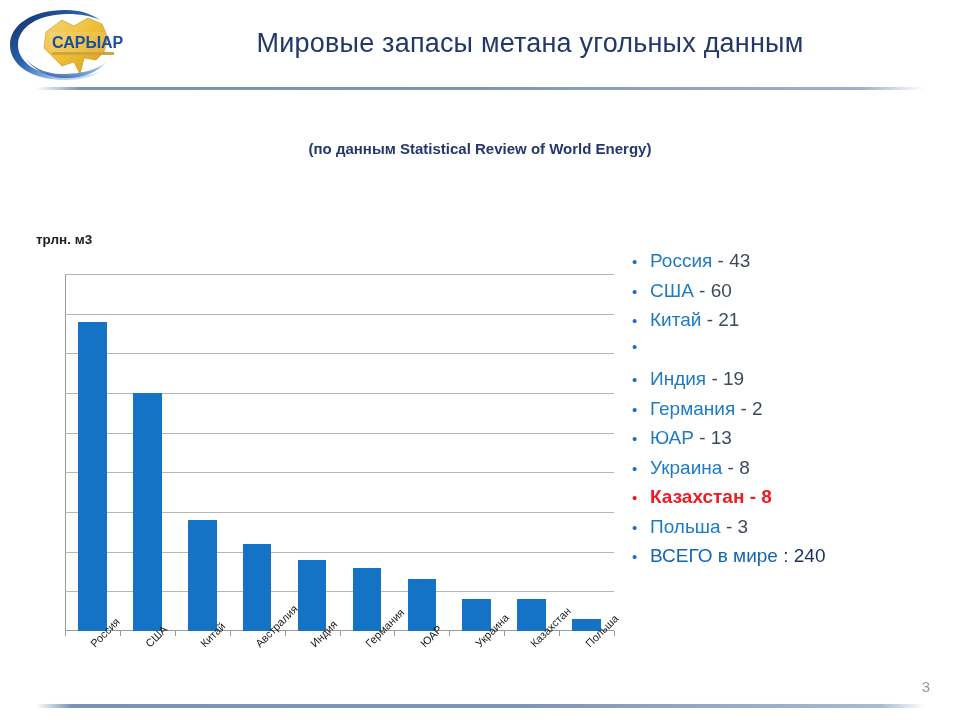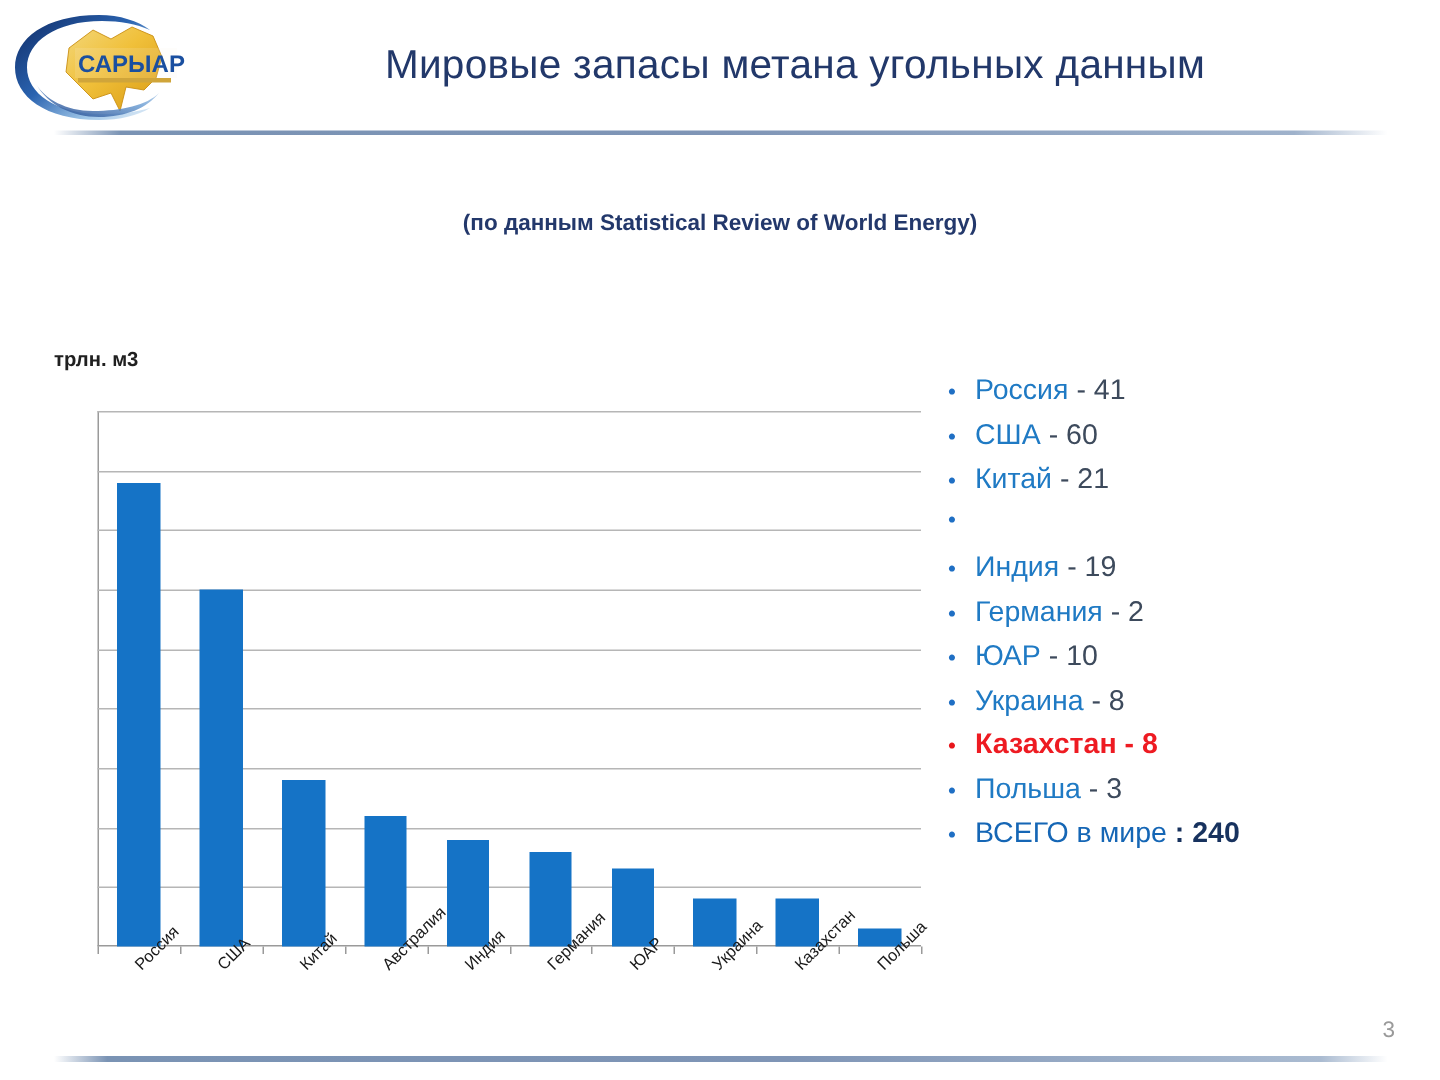--- a/index.html
+++ b/index.html
@@ -88,21 +88,21 @@
     font-size:15px;line-height:1;
     color:#1f6fc4;
   }
   .bullet-dot.red{color:#e8161c;}
   .bullet-text{font-size:19px;white-space:nowrap;}
   .bullet-name{color:#1f7ac4;}
   .bullet-val{color:#3d4a5c;}
   .bullet-row.highlight .bullet-name,
   .bullet-row.highlight .bullet-val{color:#ee1b22;font-weight:bold;}
   .bullet-row.total .bullet-name{color:#1566b5;font-weight:normal;}
-  .bullet-row.total .bullet-val{color:#17325e;font-weight:bold;}
+  .bullet-row.total .bullet-val{color:#17325e;font-weight:normal;}
 </style>
 </head>
 <body>
 
 <div id="slide">
 
   <div id="logo">
     <svg width="120" height="82" viewBox="0 0 120 82" xmlns="http://www.w3.org/2000/svg">
       <defs>
         <linearGradient id="swoosh" x1="0" y1="0" x2="1" y2="1">
@@ -202,21 +202,21 @@
         <div class="xlabel" style="left: 417.85px; top: 415px;">ЮАР</div>
         <div class="xlabel" style="left: 472.75px; top: 415px;">Украина</div>
         <div class="xlabel" style="left: 527.65px; top: 415px;">Казахстан</div>
         <div class="xlabel" style="left: 582.55px; top: 415px;">Польша</div>
       </div>
   </div>
 
   <div id="bullet-list">
       <div class="bullet-row">
         <span class="bullet-dot">•</span>
-        <span class="bullet-text"><span class="bullet-name">Россия</span><span class="bullet-val"> - 41</span></span>
+        <span class="bullet-text"><span class="bullet-name">Россия</span><span class="bullet-val"> - 43</span></span>
       </div>
       <div class="bullet-row">
         <span class="bullet-dot">•</span>
         <span class="bullet-text"><span class="bullet-name">США</span><span class="bullet-val"> - 60</span></span>
       </div>
       <div class="bullet-row">
         <span class="bullet-dot">•</span>
         <span class="bullet-text"><span class="bullet-name">Китай</span><span class="bullet-val"> - 21</span></span>
       </div>
       <div class="bullet-row">
@@ -225,21 +225,21 @@
       <div class="bullet-row">
         <span class="bullet-dot">•</span>
         <span class="bullet-text"><span class="bullet-name">Индия</span><span class="bullet-val"> - 19</span></span>
       </div>
       <div class="bullet-row">
         <span class="bullet-dot">•</span>
         <span class="bullet-text"><span class="bullet-name">Германия</span><span class="bullet-val"> - 2</span></span>
       </div>
       <div class="bullet-row">
         <span class="bullet-dot">•</span>
-        <span class="bullet-text"><span class="bullet-name">ЮАР</span><span class="bullet-val"> - 10</span></span>
+        <span class="bullet-text"><span class="bullet-name">ЮАР</span><span class="bullet-val"> - 13</span></span>
       </div>
       <div class="bullet-row">
         <span class="bullet-dot">•</span>
         <span class="bullet-text"><span class="bullet-name">Украина</span><span class="bullet-val"> - 8</span></span>
       </div>
       <div class="bullet-row highlight">
         <span class="bullet-dot red">•</span>
         <span class="bullet-text"><span class="bullet-name">Казахстан</span><span class="bullet-val"> - 8</span></span>
       </div>
       <div class="bullet-row">

